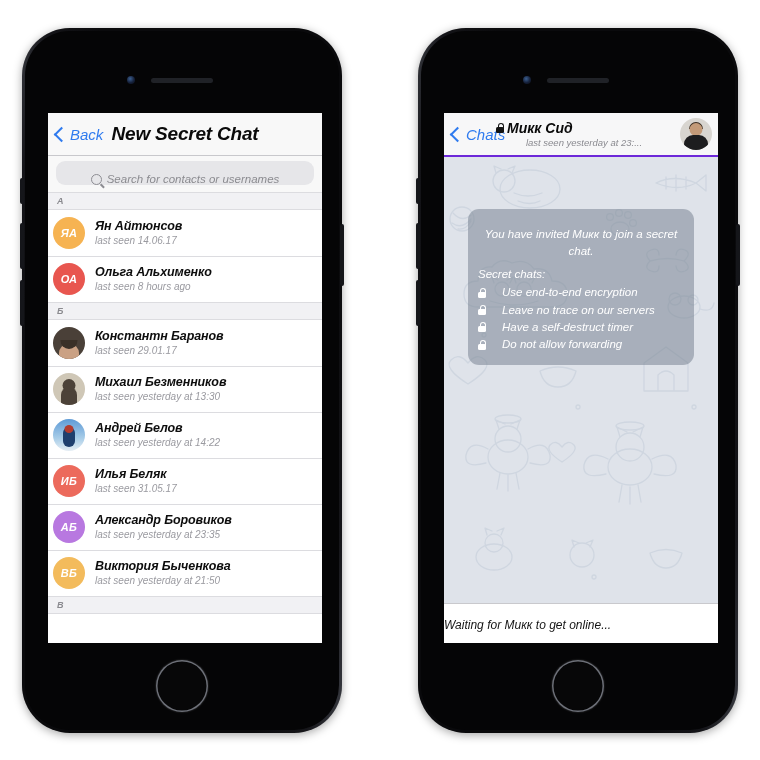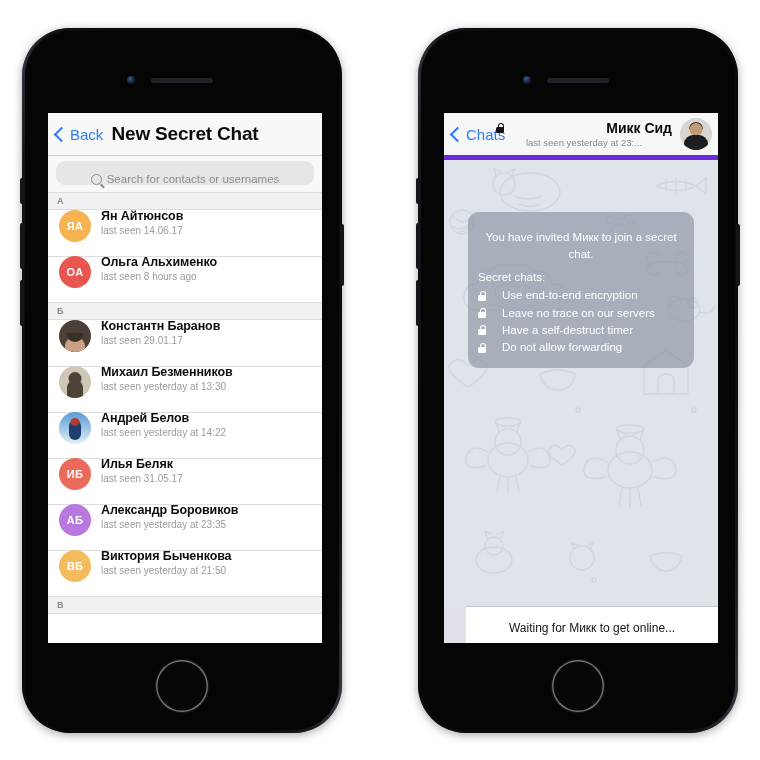--- a/index.html
+++ b/index.html
@@ -4,22 +4,22 @@
 <style>
   html,body{margin:0;padding:0;}
   body{
     width:760px;height:760px;background:#ffffff;overflow:hidden;
     font-family:"Liberation Sans","DejaVu Sans",sans-serif;
     -webkit-font-smoothing:antialiased;
   }
   .stage{position:relative;width:760px;height:760px;}
 
   
-  .phone{position:absolute;border-radius:48px;background:#701a75;
-    box-shadow:0 2px 10px rgba(0,0,0,.35);}
+  .phone{position:absolute;border-radius:48px;background:#a3a3a3;
+    box-shadow:0 2px 10px rgba(0,0,0,.35);font-style:italic;}
   .phone.left{left:22px;top:28px;width:320px;height:705px;}
   .phone.right{left:418px;top:28px;width:320px;height:705px;}
   .phone .rim{position:absolute;inset:0;border-radius:48px;
     background:linear-gradient(100deg,#3a3c42 0%,#141418 6%,#0a0a0c 18%,#0a0a0c 80%,#16161a 92%,#3d3f46 100%);}
   .phone .inner{position:absolute;left:3px;top:3px;right:3px;bottom:3px;border-radius:45px;
     background:#050506;}
   .screen{position:absolute;left:23px;top:82px;width:274px;height:530px;
     background:#ffffff;overflow:hidden;}
   .screen.chat{background:#dfe3e9;}
 
@@ -54,21 +54,21 @@
   .mag{width:9px;height:9px;border:1.6px solid #8d8d93;border-radius:50%;position:relative;}
   .mag::after{content:"";position:absolute;right:-4px;bottom:-3px;width:5px;height:1.6px;
     background:#8d8d93;transform:rotate(45deg);}
   .search-ph{font-size:11.5px;color:#8b8b90;}
 
   
   .sect{background:#f1f1f4;color:#8a8a8f;font-size:9px;font-weight:bold;
     padding:3px 9px 3px;border-top:1px solid #dcdce0;border-bottom:1px solid #dcdce0;}
 
   .list{background:#fff;}
-  .row{display:flex;align-items:flex-start;height:46px;padding-left:11px;background:#fff;cursor:pointer;}
+  .row{display:flex;align-items:center;height:46px;padding-left:5px;background:#fff;cursor:pointer;}
   .row + .row{box-shadow:inset 0 1px 0 #dcdce0;}
   .av{width:32px;height:32px;border-radius:50%;flex:0 0 32px;display:flex;align-items:center;
     justify-content:center;color:#fff;font-size:11px;font-weight:bold;letter-spacing:.3px;
     overflow:hidden;position:relative;}
   .rtext{margin-left:10px;display:flex;flex-direction:column;justify-content:center;gap:1px;}
   .rname{font-size:12.5px;font-weight:bold;color:#0d0d0d;line-height:1.1;letter-spacing:-.1px;}
   .rsub{font-size:10px;color:#9a9aa0;line-height:1.1;}
 
   
   .ph-a{background:#4a4038;}
@@ -81,25 +81,25 @@
     width:16px;height:18px;border-radius:8px 8px 0 0;background:#4c4238;}
   .ph-b::after{content:"";position:absolute;left:50%;top:18%;transform:translateX(-50%);
     width:13px;height:13px;border-radius:50%;background:#4c4238;}
   .ph-c{background:linear-gradient(#5d9ad6,#a8cde8 60%,#e6eef4);}
   .ph-c::before{content:"";position:absolute;left:50%;top:26%;transform:translateX(-50%);
     width:12px;height:20px;border-radius:6px;background:#1e3f6e;}
   .ph-c::after{content:"";position:absolute;left:50%;top:20%;transform:translateX(-50%);
     width:9px;height:8px;border-radius:50%;background:#b23b2f;}
 
   
-  .chat-nav{position:relative;height:42px;background:#f7f7f8;border-bottom:5px solid #6d28d9;
+  .chat-nav{position:relative;height:42px;background:#f7f7f8;border-bottom:2px solid #6d28d9;
     display:flex;align-items:center;}
   .chat-center{position:absolute;left:52px;right:46px;text-align:center;pointer-events:none;}
   .chat-title{font-size:14px;font-weight:bold;color:#0a0a0a;display:flex;align-items:center;
-    justify-content:space-between;gap:10px;line-height:1.15;}
+    justify-content:flex-start;gap:3px;line-height:1.15;}
   .lock{display:inline-block;width:8px;height:10px;position:relative;}
   .lock i{position:absolute;bottom:0;left:0;width:8px;height:6px;border-radius:1.5px;background:#131313;}
   .lock b{position:absolute;top:0;left:1.6px;width:4.8px;height:5px;border:1.6px solid #131313;
     border-bottom:none;border-radius:3px 3px 0 0;}
   .chat-sub{font-size:9.5px;color:#8a8a90;line-height:1.2;margin-top:1px;}
   .chat-av{position:absolute;right:6px;top:5px;width:32px;height:32px;border-radius:50%;
     overflow:hidden;background:#d8d5d0;}
   .chat-av .hd{position:absolute;left:50%;top:16%;transform:translateX(-50%);width:13px;height:13px;
     border-radius:50%;background:#c39a78;}
   .chat-av .bd{position:absolute;left:50%;bottom:0;transform:translateX(-50%);width:24px;height:15px;
@@ -115,21 +115,21 @@
     box-sizing:border-box;color:#fff;}
   .b-head{text-align:center;font-size:11.5px;line-height:1.45;margin-bottom:9px;margin-top:6px;}
   .b-sub{font-size:11.5px;margin-bottom:4px;}
   .b-item{display:flex;align-items:center;gap:16px;font-size:11.5px;line-height:1.5;}
   .wlock{flex:0 0 8px;display:inline-block;width:8px;height:10px;position:relative;}
   .wlock i{position:absolute;bottom:0;left:0;width:8px;height:6px;border-radius:1.5px;background:#fff;}
   .wlock b{position:absolute;top:0;left:1.6px;width:4.8px;height:5px;border:1.5px solid #fff;
     border-bottom:none;border-radius:3px 3px 0 0;}
 
   .waitbar{height:41px;background:#fff;border-top:1px solid #c9c9cd;display:flex;
-    align-items:center;justify-content:center;margin-left:22px;}
+    align-items:center;}
   .waittxt{font-size:12px;color:#151515;}
 </style>
 </head>
 <body>
 
 <div class="stage">
 
   <div class="phone left">
     <div class="rim"></div>
     <div class="inner">

